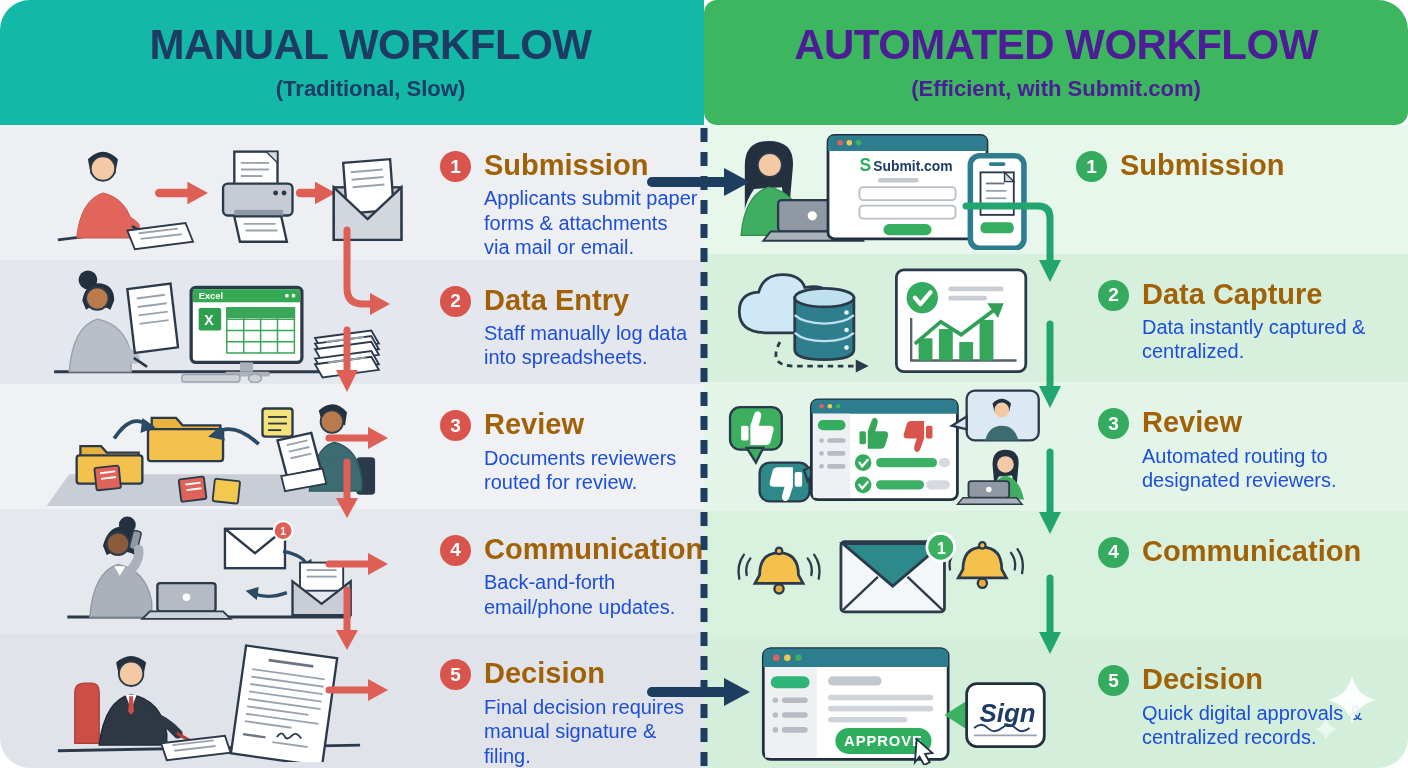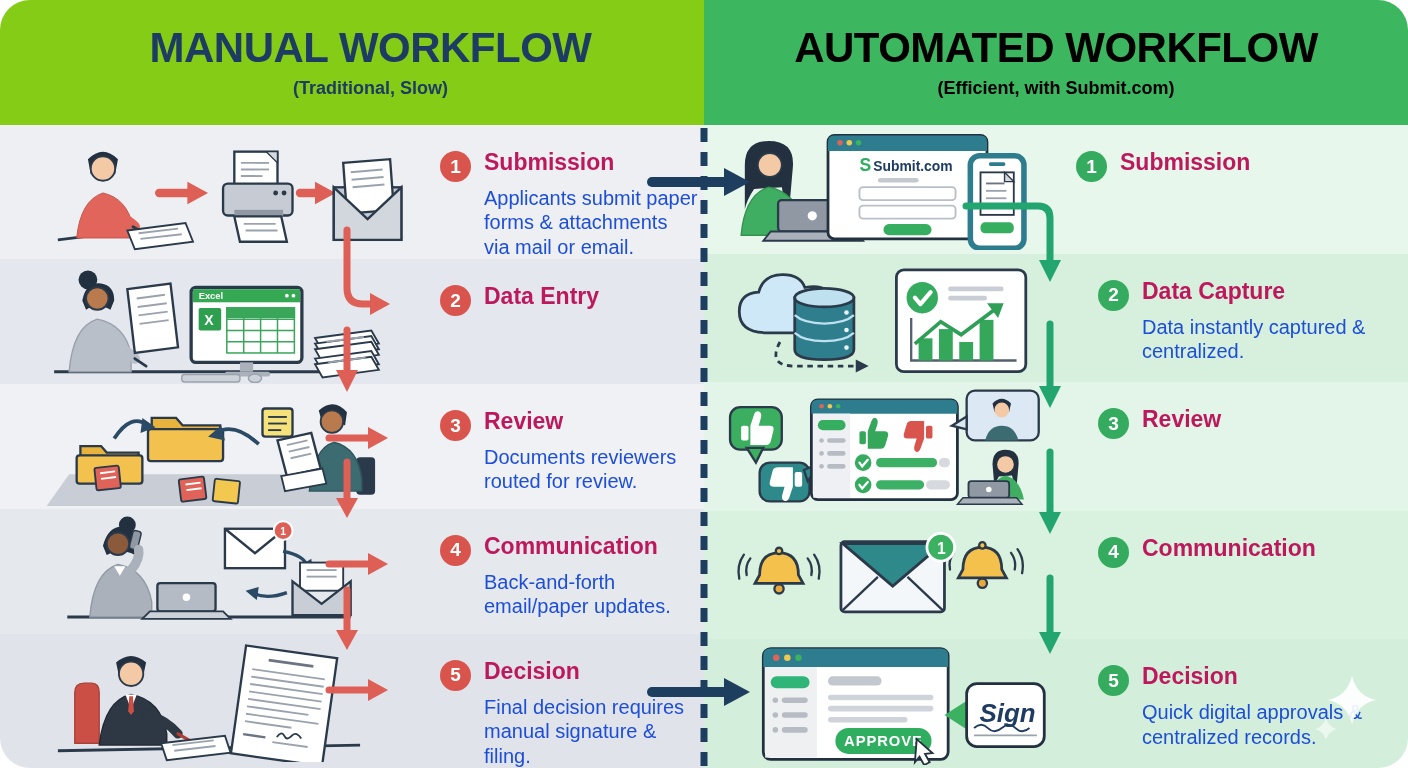--- a/index.html
+++ b/index.html
@@ -1,23 +1,23 @@
 <!DOCTYPE html>
 <html><head>
 <meta charset="utf-8">
 <style>
   html,body{margin:0;padding:0;background:#fff;}
   .canvas{width:1408px;height:768px;position:relative;background:#fff;font-family:"Liberation Sans",sans-serif;overflow:hidden;}
   .panel{position:absolute;inset:0;border-radius:30px;overflow:hidden;display:flex;}
   .col{width:704px;height:768px;display:flex;flex-direction:column;}
   .hdr{height:125px;display:flex;flex-direction:column;align-items:center;justify-content:center;text-align:center;}
-  .hdr.left{background:#84cc16;color:#1d3b63;padding-left:37px;}
-  .hdr.right{background:#3cb65f;color:#000000;}
+  .hdr.left{background:#14b8a6;color:#1d3b63;padding-left:37px;}
+  .hdr.right{background:#3cb65f;color:#4c1d95;border-radius:13px;}
   .hdr .t{font-size:42px;font-weight:800;letter-spacing:-.5px;line-height:1.05;}
-  .hdr .s{font-size:18px;font-weight:700;margin-top:8px;}
+  .hdr .s{font-size:22px;font-weight:700;margin-top:8px;}
   .rows{flex:1;display:flex;flex-direction:column;}
   .row{flex:1;display:flex;align-items:stretch;position:relative;}
   .L .row:nth-child(1){background:#edeff3}
   .L .row:nth-child(2){background:#e4e7ed}
   .L .row:nth-child(3){background:#eff1f4}
   .L .row:nth-child(4){background:#e5e8ed}
   .L .row:nth-child(5){background:#e0e3e9}
   .R .row:nth-child(1){background:#e7f7ec}
   .R .row:nth-child(2){background:#d6f0dd}
   .R .row:nth-child(3){background:#e3f5e8}
@@ -27,21 +27,21 @@
   .L .illus{width:392px;margin-left:28px;}
   .R .illus{width:358px;}
   .illus svg{width:100%;height:122px;}
   .step{flex:1;display:grid;grid-template-columns:44px 1fr;align-content:start;padding-top:24px;padding-right:6px;}
   .L .step{padding-left:20px;}
   .R .step{padding-left:36px;}
   .R .row:nth-child(1) .step{padding-left:14px;}
   .badge{width:31px;height:31px;border-radius:50%;color:#fff;font-size:19px;font-weight:700;display:flex;align-items:center;justify-content:center;margin-top:2px;grid-row:1;}
   .badge.red{background:#d9544d;}
   .badge.green{background:#35ab5f;}
-  .step h3{grid-column:2;grid-row:1;margin:0;font-size:23px;font-weight:800;color:#be185d;line-height:1.15;}
+  .step h3{grid-column:2;grid-row:1;margin:0;font-size:29px;font-weight:800;color:#a16207;line-height:1.15;}
   .step p{grid-column:2;grid-row:2;margin:4px 0 0 0;font-size:20px;color:#1d4ed8;line-height:1.22;max-width:258px;}
   .overlay{position:absolute;inset:0;pointer-events:none;}
   svg text{font-family:"Liberation Sans",sans-serif;}
 </style>
 </head>
 <body>
 
 <div class="canvas">
 <div class="panel">
 
@@ -154,20 +154,21 @@
               <polygon points="292,104 352,96 360,110 300,118"></polygon>
                   <polygon points="292,110 352,102 360,116 300,124"></polygon>
               <line x1="304" y1="86" x2="344" y2="81" stroke="#9aa3ad"></line>
                   <line x1="306" y1="108" x2="346" y2="103" stroke="#9aa3ad"></line>
             </g>
           </svg>
         </div>
         <div class="step">
           <div class="badge red">2</div>
           <h3>Data Entry</h3>
+          <p>Staff manually log data into spreadsheets.</p>
         </div>
       </div>
 
       <div class="row">
         <div class="illus">
           <svg viewBox="0 0 390 130">
             <polygon points="30,94 340,94 318,128 6,128" fill="#c9ced6"></polygon>
             <g>
               <path d="M118 34 h26 l7 8 h40 v36 h-73 z" fill="#e8b33c" stroke="#2b3a4a" stroke-width="2.5"></path>
               <rect x="114" y="46" width="80" height="34" rx="3" fill="#f2c14e" stroke="#2b3a4a" stroke-width="2.5"></rect>
@@ -246,21 +247,21 @@
               <line x1="283" y1="71" x2="315" y2="71" stroke="#9aa3ad" stroke-width="2"></line>
               <polygon points="268,76 299,100 330,76 330,112 268,112" fill="#c9ced6" stroke="#2b3a4a" stroke-width="2.5"></polygon>
             </g>
             <path d="M262 88 Q240 96 224 88" fill="none" stroke="#2b4a66" stroke-width="3.5"></path>
             <polygon points="232,82 218,86 230,96" fill="#2b4a66"></polygon>
           </svg>
         </div>
         <div class="step">
           <div class="badge red">4</div>
           <h3>Communication</h3>
-          <p>Back-and-forth email/paper updates.</p>
+          <p>Back-and-forth email/phone updates.</p>
         </div>
       </div>
 
       <div class="row">
         <div class="illus">
           <svg viewBox="0 0 390 130">
             <line x1="18" y1="118" x2="340" y2="112" stroke="#2b3a4a" stroke-width="3"></line>
             <path d="M36 56 q0 -10 10 -10 h8 q8 0 8 10 v54 h-26 z" fill="#cc4f45" stroke="#a8423a" stroke-width="1.5"></path>
             <g>
               <path d="M80 24 q16 -14 32 0 l-3 14 q-13 -8 -26 0 z" fill="#22303f"></path>
@@ -463,20 +464,21 @@
               <path d="M292 124 q3 -22 18 -26 q16 4 20 26 z" fill="#3fae62"></path>
               <rect x="270" y="104" width="44" height="18" rx="3" fill="#8f98a3" stroke="#2b3a4a" stroke-width="2"></rect>
               <circle cx="292" cy="113" r="3" fill="#fff"></circle>
               <polygon points="264,122 322,122 328,129 258,129" fill="#aab1bb" stroke="#2b3a4a" stroke-width="1.5"></polygon>
             </g>
           </svg>
         </div>
         <div class="step">
           <div class="badge green">3</div>
           <h3>Review</h3>
+          <p>Automated routing to designated reviewers.</p>
         </div>
       </div>
 
       <div class="row">
         <div class="illus">
           <svg viewBox="0 0 355 132">
             <defs>
               <g id="bell">
                 <path d="M2 30 q0 -24 21 -24 q21 0 21 24 l5 9 h-52 z" fill="#f3c14c" stroke="#2b3a4a" stroke-width="3"></path>
                 <circle cx="23" cy="4" r="3.5" fill="#f3c14c" stroke="#2b3a4a" stroke-width="2.5"></circle>

